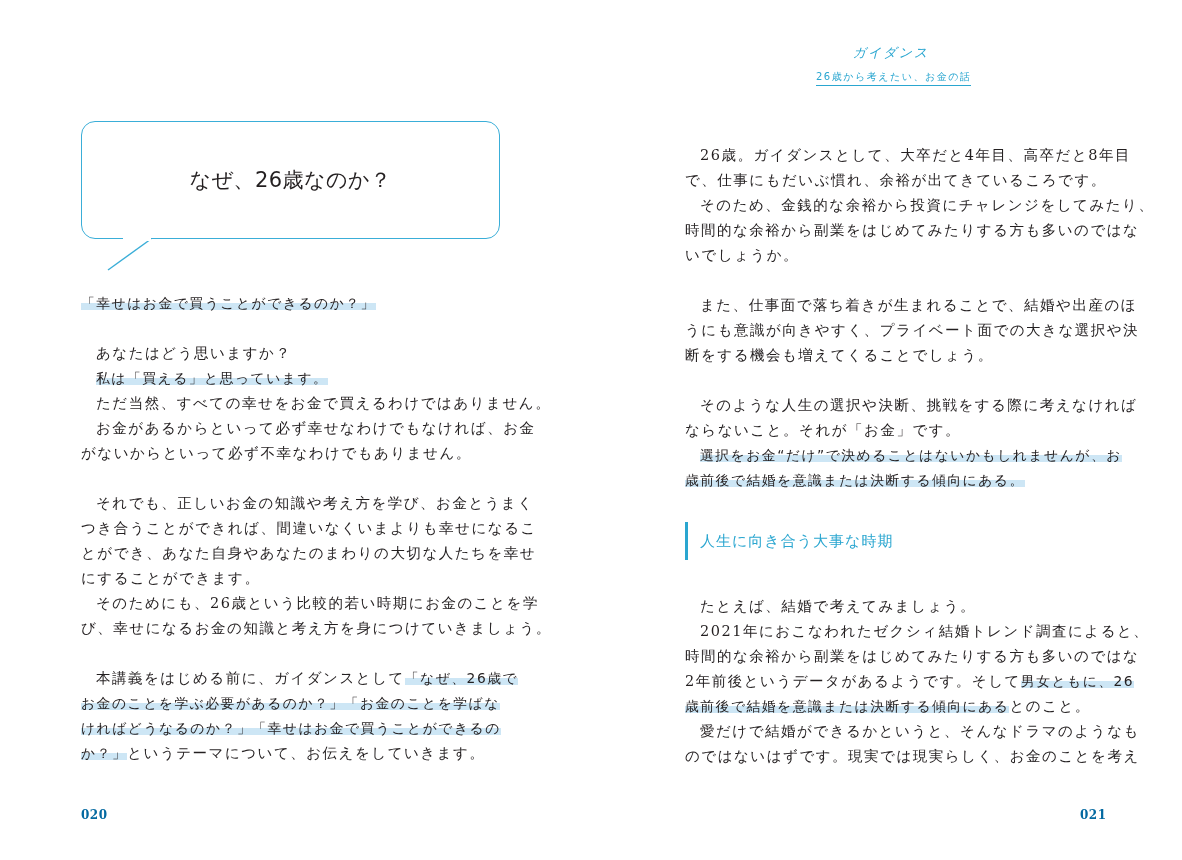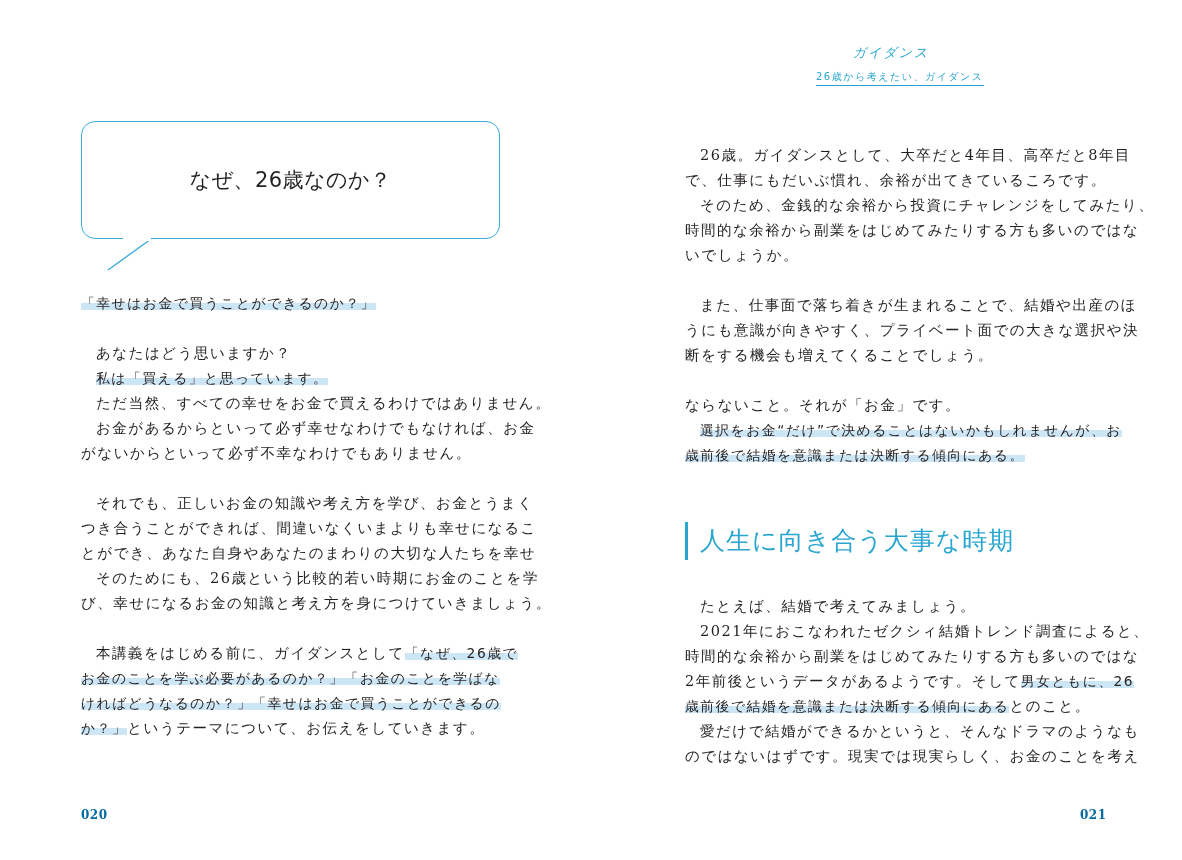--- a/index.html
+++ b/index.html
@@ -23,21 +23,21 @@
     
     .text-block { position: absolute; font-size: 14.5px; line-height: 25px; letter-spacing: 1.5px; }
     .left-col { left: 81px; width: 422px; }
     .right-col { left: 94px; width: 422px; }
     .line { display: block; white-space: nowrap; height: 25px; }
     .indent { padding-left: 15px; }
     .blank { height: 25px; display: block; }
     .hl { font-family: "DejaVu Sans", sans-serif; font-weight: normal; font-size: 13.8px; background: linear-gradient(to bottom, transparent 52%, #cde6f5 52%, #cde6f5 92%, transparent 92%); }
 
     
-    .section-heading { position: absolute; left: 94px; top: 522px; height: 38px; border-left: 3px solid #2aa6d0; padding-left: 12px; font-size: 25px; color: #2aa6d0; line-height: 38px; letter-spacing: 1px; font-family: "DejaVu Serif", serif; white-space: nowrap; }
+    .section-heading { position: absolute; left: 94px; top: 522px; height: 38px; border-left: 3px solid #2aa6d0; padding-left: 12px; font-size: 15px; color: #2aa6d0; line-height: 38px; letter-spacing: 1px; font-family: "DejaVu Serif", serif; white-space: nowrap; }
 
     
     .page-num { position: absolute; top: 808px; font-family: "DejaVu Serif", serif; font-weight: bold; font-size: 12px; color: #0369a1; letter-spacing: 0.5px; }
     .page-left .page-num { left: 81px; }
     .page-right .page-num { left: 489px; }
   </style>
 </head>
 <body>
 
 <div class="page page-left">
@@ -54,49 +54,51 @@
       <span class="blank"></span>
       <span class="line indent"><span>あなたはどう思いますか？</span></span>
       <span class="line indent"><span class="hl">私は「買える」と思っています。</span></span>
       <span class="line indent"><span>ただ当然、すべての幸せをお金で買えるわけではありません。</span></span>
       <span class="line indent"><span>お金があるからといって必ず幸せなわけでもなければ、お金</span></span>
       <span class="line"><span>がないからといって必ず不幸なわけでもありません。</span></span>
       <span class="blank"></span>
       <span class="line indent"><span>それでも、正しいお金の知識や考え方を学び、お金とうまく</span></span>
       <span class="line"><span>つき合うことができれば、間違いなくいまよりも幸せになるこ</span></span>
       <span class="line"><span>とができ、あなた自身やあなたのまわりの大切な人たちを幸せ</span></span>
+      <span class="line"><span>にすることができます。</span></span>
       <span class="line indent"><span>そのためにも、26歳という比較的若い時期にお金のことを学</span></span>
       <span class="line"><span>び、幸せになるお金の知識と考え方を身につけていきましょう。</span></span>
       <span class="blank"></span>
       <span class="line indent"><span>本講義をはじめる前に、ガイダンスとして</span><span class="hl">「なぜ、26歳で</span></span>
       <span class="line"><span class="hl">お金のことを学ぶ必要があるのか？」「お金のことを学ばな</span></span>
       <span class="line"><span class="hl">ければどうなるのか？」「幸せはお金で買うことができるの</span></span>
       <span class="line"><span class="hl">か？」</span><span>というテーマについて、お伝えをしていきます。</span></span>
     </div>
 
   <div class="page-num">020</div>
 </div>
 
 <div class="page page-right">
   <div class="running-header">
     <span class="rh-title">ガイダンス</span>
-    <span class="rh-sub">26歳から考えたい、ガイダンス</span>
+    <span class="rh-sub">26歳から考えたい、お金の話</span>
   </div>
 
   <div class="text-block right-col" style="top:143px;" id="right-top">
       <span class="line indent"><span>26歳。ガイダンスとして、大卒だと4年目、高卒だと8年目</span></span>
       <span class="line"><span>で、仕事にもだいぶ慣れ、余裕が出てきているころです。</span></span>
       <span class="line indent"><span>そのため、金銭的な余裕から投資にチャレンジをしてみたり、</span></span>
       <span class="line"><span>時間的な余裕から副業をはじめてみたりする方も多いのではな</span></span>
       <span class="line"><span>いでしょうか。</span></span>
       <span class="blank"></span>
       <span class="line indent"><span>また、仕事面で落ち着きが生まれることで、結婚や出産のほ</span></span>
       <span class="line"><span>うにも意識が向きやすく、プライベート面での大きな選択や決</span></span>
       <span class="line"><span>断をする機会も増えてくることでしょう。</span></span>
       <span class="blank"></span>
+      <span class="line indent"><span>そのような人生の選択や決断、挑戦をする際に考えなければ</span></span>
       <span class="line"><span>ならないこと。それが「お金」です。</span></span>
       <span class="line indent"><span class="hl">選択をお金“だけ”で決めることはないかもしれませんが、お</span></span>
       <span class="line"><span class="hl">歳前後で結婚を意識または決断する傾向にある。</span></span>
     </div>
 
   <div class="section-heading">人生に向き合う大事な時期</div>
 
   <div class="text-block right-col" style="top:594px;" id="right-bottom">
       <span class="line indent"><span>たとえば、結婚で考えてみましょう。</span></span>
       <span class="line indent"><span>2021年におこなわれたゼクシィ結婚トレンド調査によると、</span></span>

